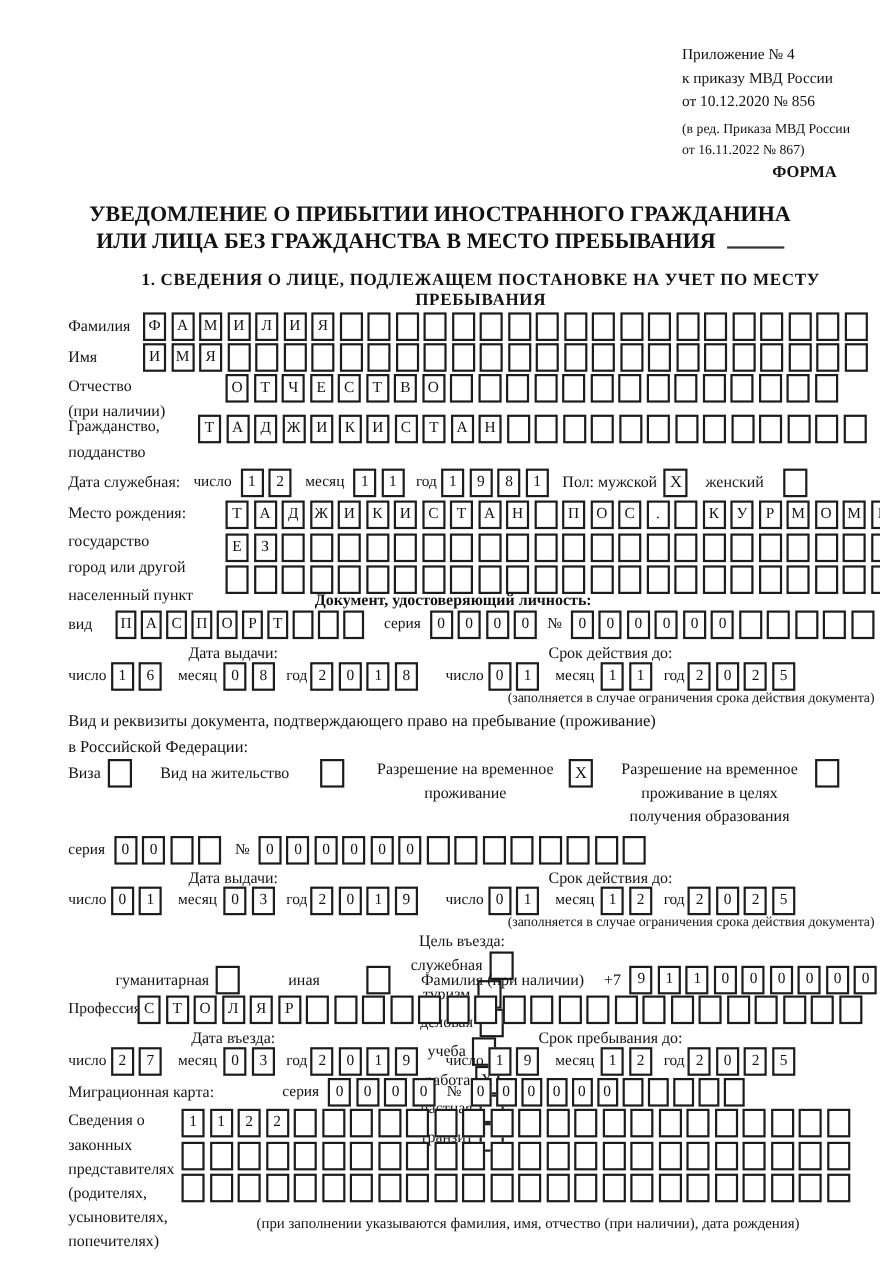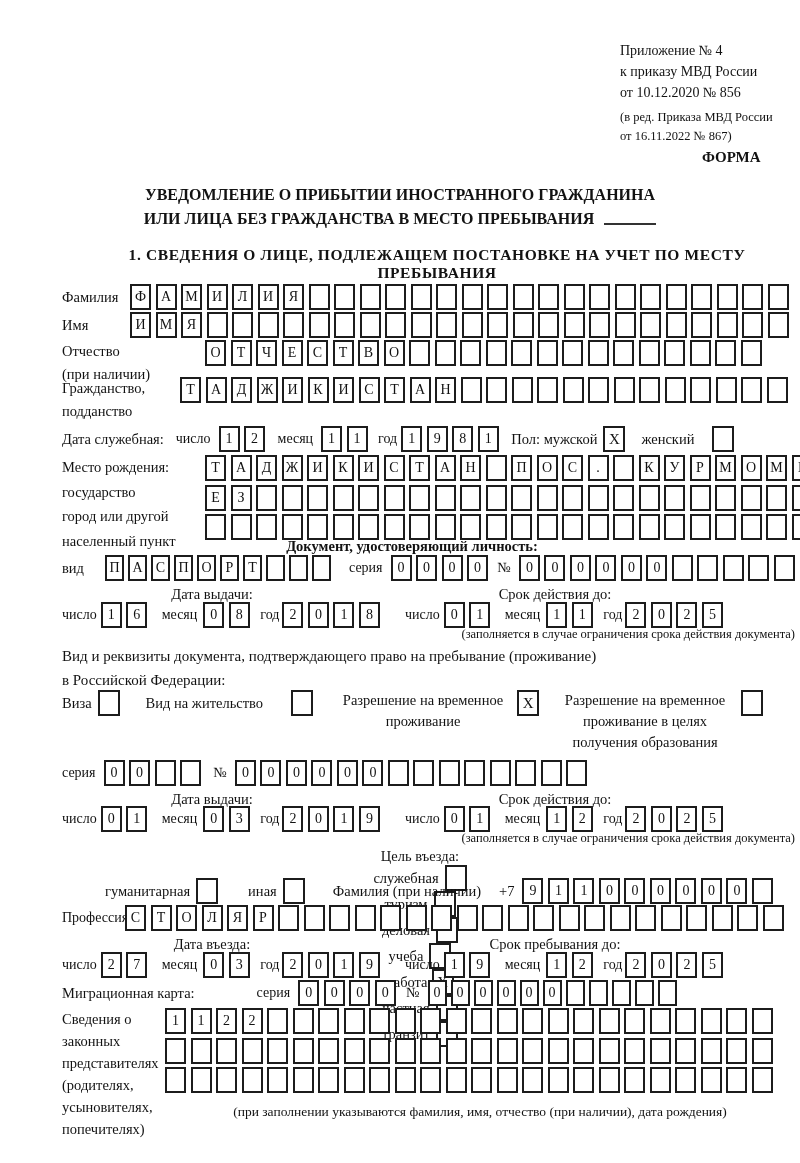--- a/index.html
+++ b/index.html
@@ -10,21 +10,21 @@
     font-family:"Liberation Serif","DejaVu Serif",serif;
   }
   .abs { position:absolute; }
   .row { position:absolute; display:flex; align-items:center; white-space:nowrap; }
   .row.top-align { align-items:flex-start; }
   .lbl { font-size:14.5px; }
   .dlbl { font-size:14px; }
   .b { font-weight:bold; }
   .hdr-line { font-size:14px; line-height:21px; }
   .hdr-line-sm { font-size:12.5px; line-height:19px; }
-  .title-line { font-size:16px; font-weight:bold; text-align:center; line-height:24px; }
+  .title-line { font-size:20px; font-weight:bold; text-align:center; line-height:24px; }
   .title-underline { display:inline-block; width:52px; border-bottom:2px solid #333; margin-left:10px; transform:translateY(1px); }
   .sec-heading { font-size:15.5px; font-weight:bold; letter-spacing:0.6px; text-align:center; }
   .center-heading { font-size:14.5px; font-weight:bold; text-align:center; }
   .cells { display:inline-flex; }
   .cell {
     width:21px; height:26px; border:2px solid #1c1c1c; margin-right:4.5px;
     display:inline-flex; align-items:center; justify-content:center;
     font-size:14px; background:#fff; flex:0 0 auto;
   }
   .cells.sm .cell { width:19px; margin-right:4px; }
@@ -501,21 +501,21 @@
       <span class="lbl">транзит</span>
       <span class="checkbox"></span>
     </span>
   </div>
 
   <div class="row" style="left:105px; top:878px;">
     <span class="pair">
       <span class="lbl">гуманитарная</span>
       <span class="checkbox"></span>
     </span>
-    <span class="pair" style="margin-left:30px;">
+    <span class="pair" style="margin-left:44px;gap:36px;">
       <span class="lbl">иная</span>
       <span class="checkbox"></span>
     </span>
     <span class="lbl" style="margin-left:28px;">Фамилия (при наличии)</span>
     <span class="lbl" style="margin-left:18px;">+7</span>
     <span class="cells" style="margin-left:8px;">
         <span class="cell">9</span>
         <span class="cell">1</span>
         <span class="cell">1</span>
         <span class="cell">0</span>

